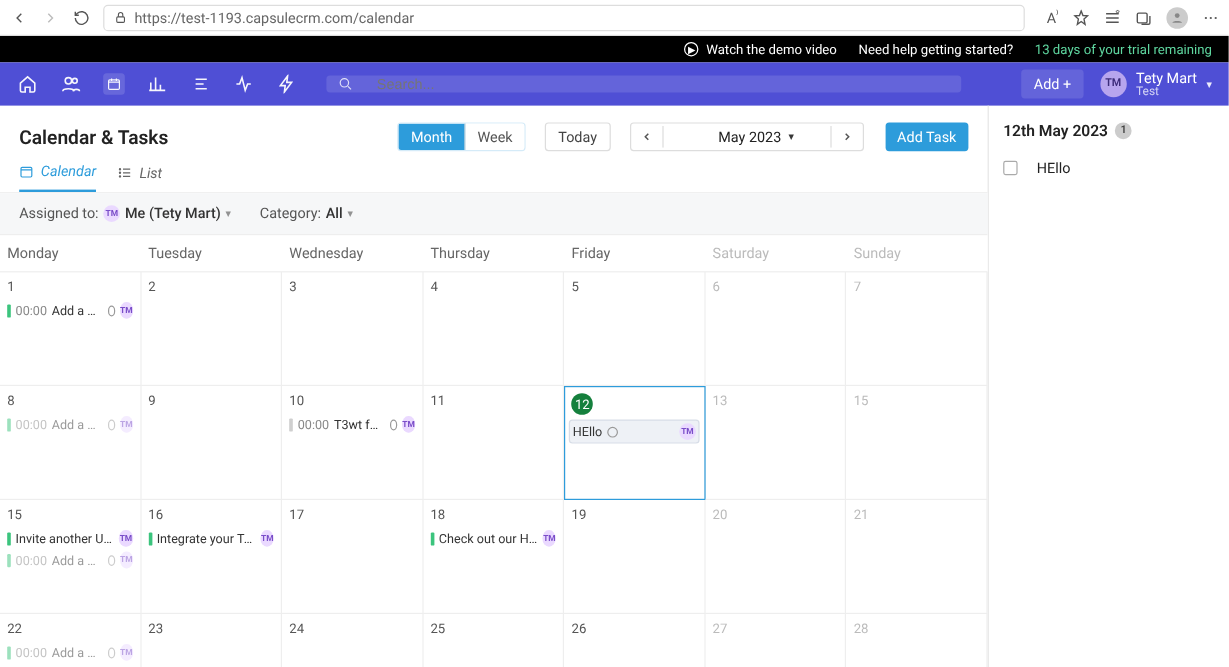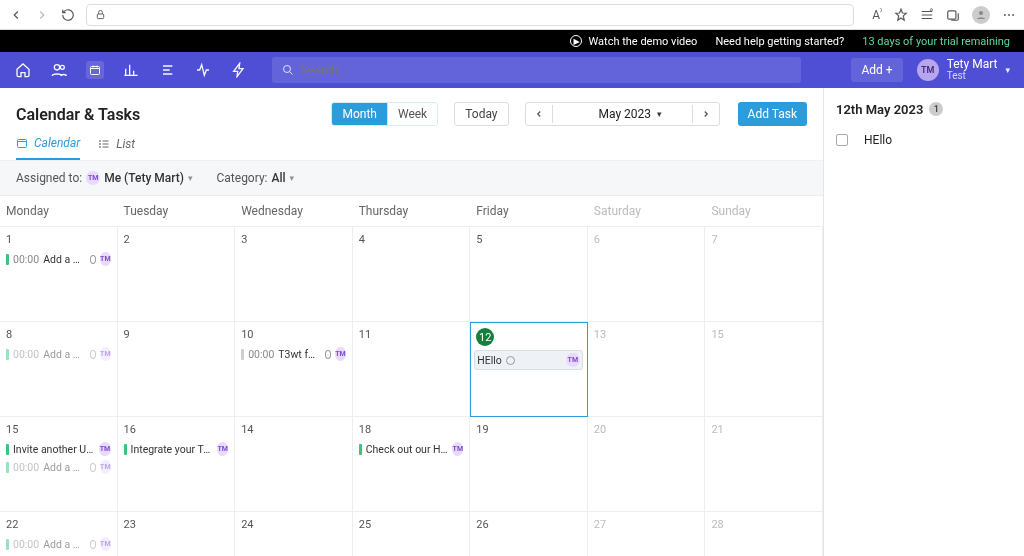--- a/index.html
+++ b/index.html
@@ -17,23 +17,23 @@
 
 .black-bar { height: 22px; background: #000; color: #fff; display: flex; align-items: center; justify-content: flex-end; gap: 18px; padding: 0 14px; font-size: 11px; }
 .black-bar a { color: #fff; text-decoration: none; }
 .demo { display: flex; gap: 6px; align-items: center; }
 .play-circ { width: 12px; height: 12px; border: 1px solid #fff; border-radius: 50%; display: inline-flex; align-items: center; justify-content: center; font-size: 8px; }
 .trial { color: #5fd7a0; }
 
 
 .nav { height: 36px; background: #4f4fd5; display: flex; align-items: center; padding: 0 14px; gap: 18px; color: #fff; }
 .nav-icon { width: 18px; height: 18px; display: inline-flex; align-items: center; justify-content: center; opacity: .95; }
-.search { flex: 1; max-width: 560px; display: flex; align-items: center; gap: 6px; background: rgba(255,255,255,.12); border-radius: 3px; height: 26px; padding: 0 10px; color: rgba(255,255,255,.8); margin-left: 6px; }
+.search { flex: 1; max-width: 560px; display: flex; align-items: center; gap: 20px; background: rgba(255,255,255,.12); border-radius: 3px; height: 14px; padding: 0 10px; color: rgba(255,255,255,.8); margin-left: 6px; }
 .search input { background: transparent; border: none; outline: none; color: #fff; font-size: 12px; flex:1; }
-.nav-right { margin-left: auto; display: flex; align-items: flex-start; gap: 14px; padding-left: 32px; }
+.nav-right { margin-left: auto; display: flex; align-items: center; gap: 14px; padding-left: 32px; }
 .add-btn { background: rgba(255,255,255,.12); padding: 5px 10px; border-radius: 3px; font-size: 12px; }
 .user { display: flex; align-items: center; gap: 8px; }
 .user .uav { width: 22px; height: 22px; border-radius: 50%; background: #b7a5ee; color: #3d2d7a; display: inline-flex; align-items: center; justify-content: center; font-size: 9px; font-weight:600; }
 .user .uname { font-size: 12px; line-height: 1; }
 .user .uorg { font-size: 10px; opacity: .75; }
 .chev { font-size: 9px; opacity:.9; }
 
 
 .split { display: flex; height: calc(556px - 30px - 22px - 36px); }
 .main { flex: 1; min-width: 0; display: flex; flex-direction: column; border-right: 1px solid #e5e5e5; }
@@ -112,20 +112,21 @@
         <path d="M3 3v5h5"></path>
       </svg>
   </span>
   <div class="addr">
     <span class="lock">
       <svg width="11" height="11" viewBox="0 0 24 24" fill="none" stroke="currentColor" stroke-width="2">
           <rect x="5" y="11" width="14" height="10" rx="2"></rect>
           <path d="M8 11V7a4 4 0 0 1 8 0v4"></path>
         </svg>
     </span>
+    <span class="url">https://test-1193.capsulecrm.com/calendar</span>
   </div>
   <div class="bb-right">
     <span>A<sup style="font-size:8px">⁾</sup></span>
     <span>
       <svg width="14" height="14" viewBox="0 0 24 24" fill="none" stroke="currentColor" stroke-width="2">
           <path d="M12 2l2.5 6.5L21 9l-5 4.5L17.5 21 12 17l-5.5 4L8 13.5 3 9l6.5-.5z"></path>
         </svg>
     </span>
     <span>
       <svg width="14" height="14" viewBox="0 0 24 24" fill="none" stroke="currentColor" stroke-width="2">
@@ -394,21 +395,21 @@
           </div>
           <div class="cell">
             <div class="cellnum"><span>16</span></div>
             <div class="ev">
               <span class="bar" style="background: rgb(59, 196, 125);"></span>
               <span style="overflow: hidden; text-overflow: ellipsis;"> Integrate your Tools f...</span>
               <span class="tm tm-badge">TM</span>
             </div>
           </div>
           <div class="cell">
-            <div class="cellnum"><span>14</span></div>
+            <div class="cellnum"><span>17</span></div>
           </div>
           <div class="cell">
             <div class="cellnum"><span>18</span></div>
             <div class="ev">
               <span class="bar" style="background: rgb(59, 196, 125);"></span>
               <span style="overflow: hidden; text-overflow: ellipsis;"> Check out our Help C...</span>
               <span class="tm tm-badge">TM</span>
             </div>
           </div>
           <div class="cell">

